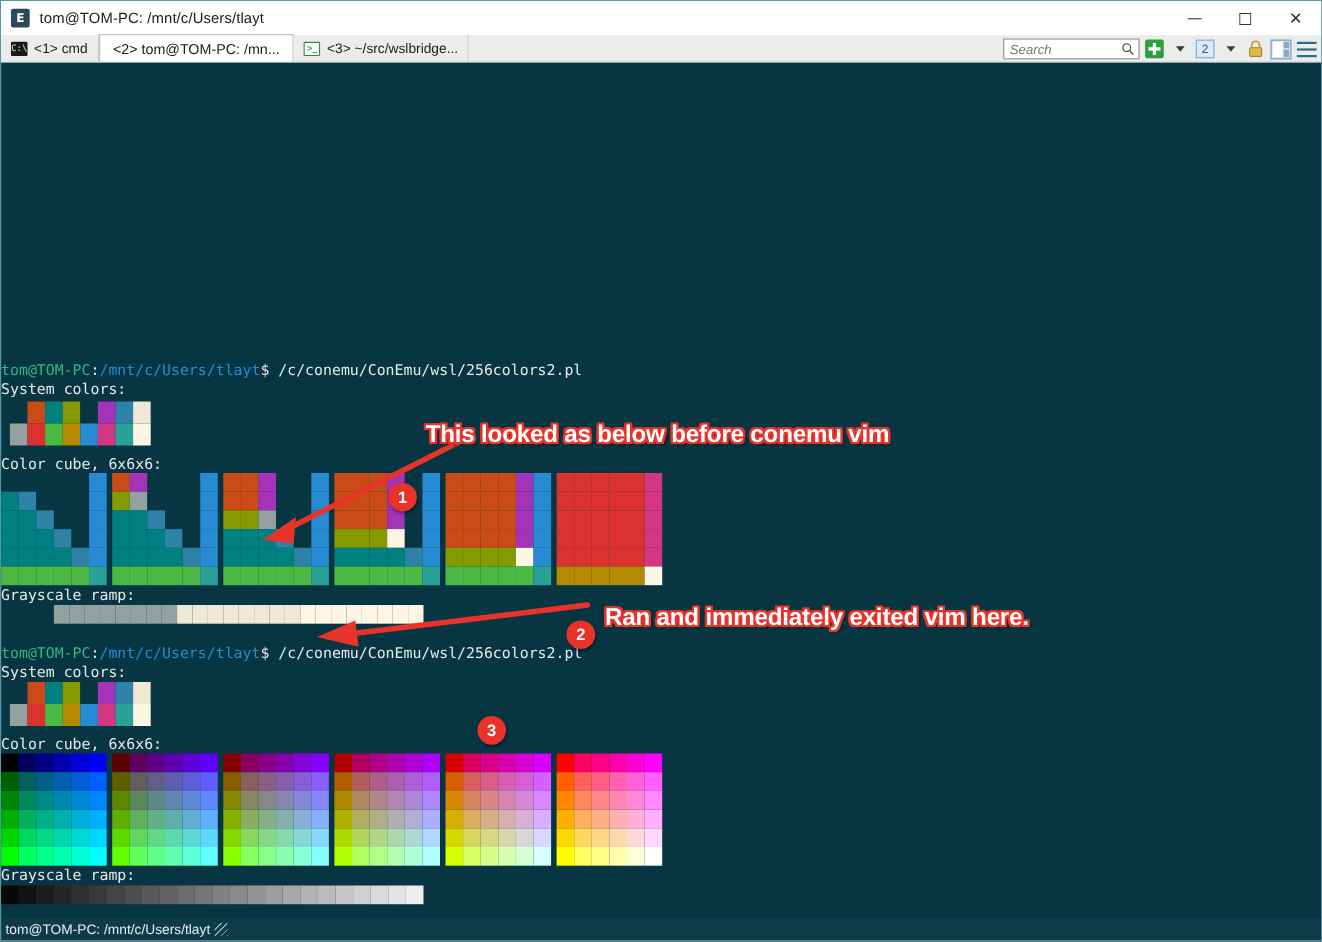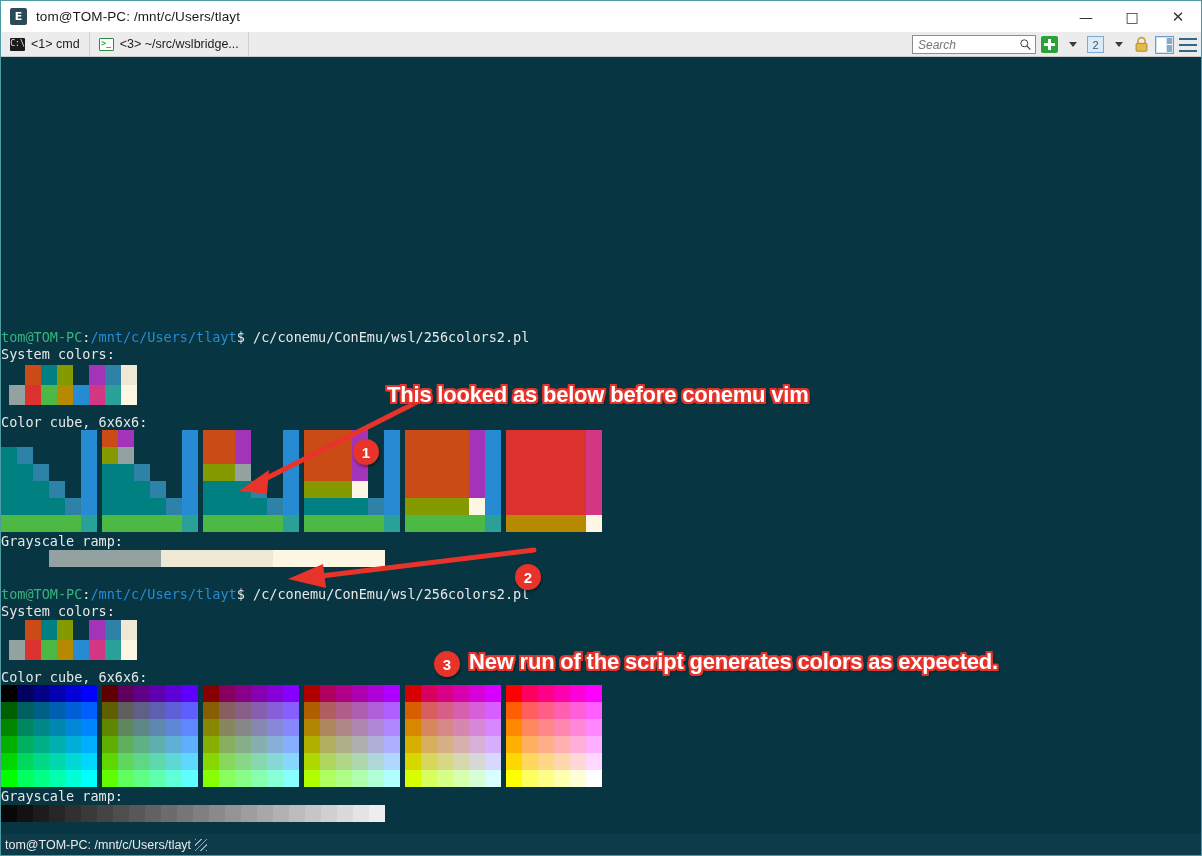--- a/index.html
+++ b/index.html
@@ -194,20 +194,23 @@
       <div class="win-btn">—</div>
       <div class="win-btn">□</div>
       <div class="win-btn close">✕</div>
     </div>
   </div>
 
   <div class="tabbar">
     <div class="tab">
       <span class="tabicon cmd">C:\</span>
       <span>&lt;1&gt; cmd</span>
+    </div>
+    <div class="tab active">
+      <span>&lt;2&gt; tom@TOM-PC: /mn...</span>
     </div>
     <div class="tab">
       <span class="tabicon wsl">&gt;_</span>
       <span>&lt;3&gt; ~/src/wslbridge...</span>
     </div>
   </div>
 
   <div class="toolbar">
     <div class="search-box">
       <input type="text" placeholder="Search" style="">
@@ -978,22 +981,22 @@
       <g>
         <line x1="533" y1="493" x2="320" y2="519" stroke="#e8332a" stroke-width="5" stroke-linecap="round"></line>
         <polygon points="287,522 322,507 325,531" fill="#e8332a"></polygon>
       </g>
     </svg>
 
     <div class="badge" style="left:352px;top:382px;">1</div>
     <div class="anno" style="left:386px;top:325px;">This looked as below before conemu vim</div>
 
     <div class="badge" style="left:514px;top:507px;">2</div>
+    <div class="anno" style="left:549px;top:491px;">Ran and immediately exited vim here.</div>
 
     <div class="badge" style="left:433px;top:594px;">3</div>
-    <div class="anno" style="left:468px;top:592px;">New run of the script generates colors as expected.</div>
   </div>
 
   <div class="statusbar">
     <div class="sb-left">tom@TOM-PC: /mnt/c/Users/tlayt</div>
     <div class="sb-grip"></div>
   </div>
 </div>
 
 </body></html>

